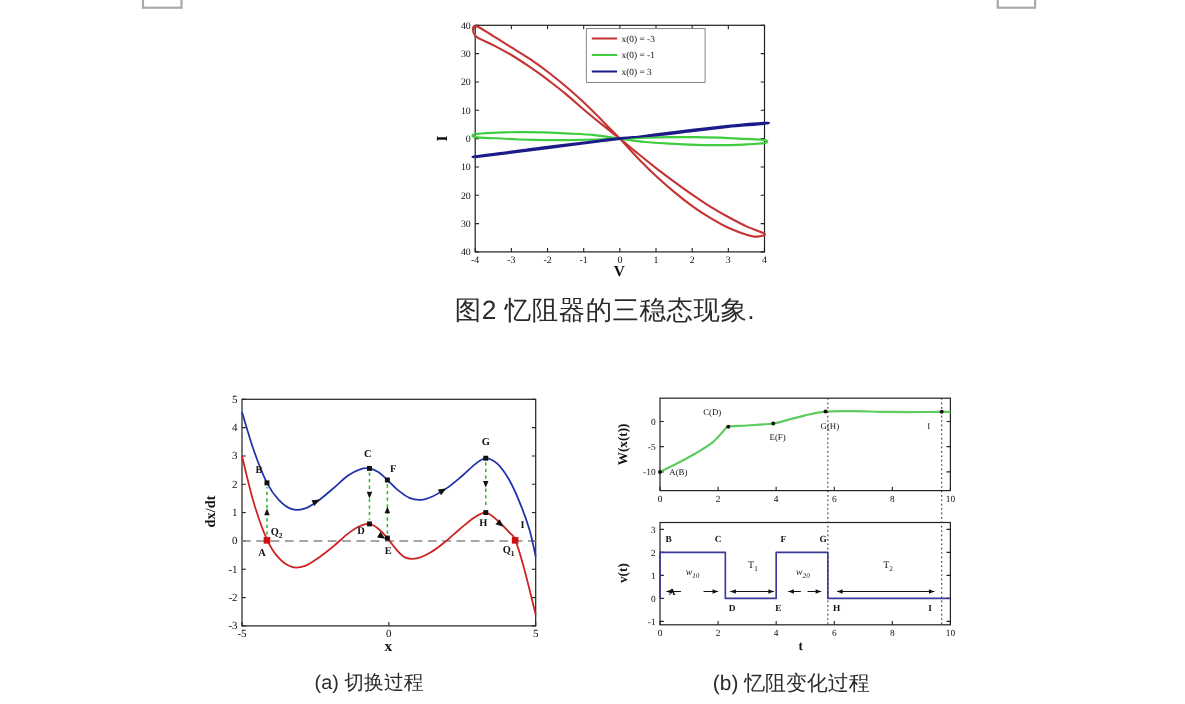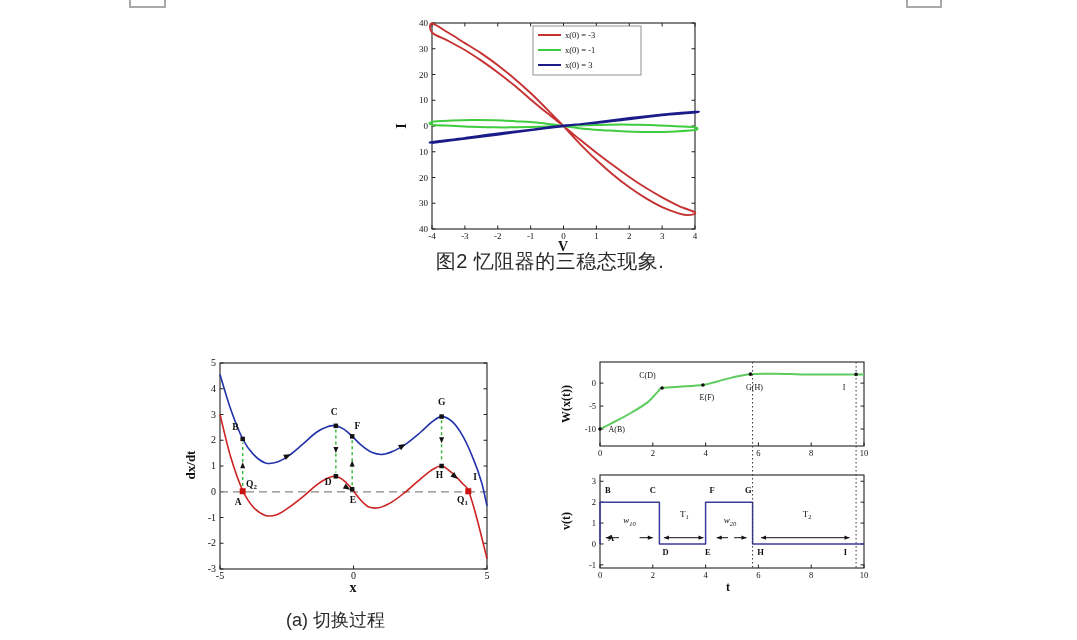--- a/index.html
+++ b/index.html
@@ -7,21 +7,21 @@
           font-family:"Liberation Sans",sans-serif;}
   .topbox{position:absolute;border:2px solid #a9a9a9;background:#fff;}
   #topbox-left{left:129px;top:-10px;width:33px;height:14px;}
   #topbox-right{left:906px;top:-10px;width:32px;height:14px;}
   svg.chart{position:absolute;}
   svg.chart text{font-family:"Liberation Serif",serif;fill:#111;}
   #chart-fig2{left:390px;top:15px;width:320px;height:250px;}
   #chart-figA{left:180px;top:345px;width:320px;height:255px;}
   #chart-figB{left:555px;top:345px;width:330px;height:255px;}
   .cap{position:absolute;color:#2a2a2a;white-space:nowrap;}
-  #cap-fig2{left:390px;top:248px;width:320px;text-align:center;font-size:20px;letter-spacing:0.5px;}
+  #cap-fig2{left:390px;top:266px;width:320px;text-align:center;font-size:24px;letter-spacing:0.5px;}
   #cap-a{left:286px;top:608px;font-size:18px;}
   #cap-b{left:648px;top:608px;font-size:19px;}
 </style>
 </head>
 <body>
 
 <div id="canvas">
   <div id="topbox-left" class="topbox"></div>
   <div id="topbox-right" class="topbox"></div>
 
@@ -260,13 +260,14 @@
       <text x="290.52" y="210.46067415730337" text-anchor="middle" font-size="8.5" font-weight="bold" font-style="normal" fill="#111">I</text>
       <text x="74.56800000000001" y="178.06741573033707" text-anchor="middle" font-size="9" font-weight="normal" font-style="italic" fill="#111">w<tspan dy="2.5" font-size="6.4799999999999995">10</tspan></text>
       <text x="129.48000000000002" y="171.79775280898875" text-anchor="middle" font-size="9" font-weight="normal" font-style="normal" fill="#111">T<tspan dy="2.5" font-size="6.4799999999999995">1</tspan></text>
       <text x="174.888" y="178.06741573033707" text-anchor="middle" font-size="9" font-weight="normal" font-style="italic" fill="#111">w<tspan dy="2.5" font-size="6.4799999999999995">20</tspan></text>
       <text x="252.23999999999998" y="171.79775280898875" text-anchor="middle" font-size="9" font-weight="normal" font-style="normal" fill="#111">T<tspan dy="2.5" font-size="6.4799999999999995">2</tspan></text>
       <line x1="197.592" y1="17" x2="197.592" y2="223" stroke="#333" stroke-width="1" stroke-dasharray="1.5,2.5"></line>
       <line x1="301.08" y1="17" x2="301.08" y2="223" stroke="#333" stroke-width="1" stroke-dasharray="1.5,2.5"></line>
     </svg>
 
   <div id="cap-a" class="cap">(a) 切换过程</div>
+  <div id="cap-b" class="cap">(b) 忆阻变化过程</div>
 </div>
 
 </body></html>

